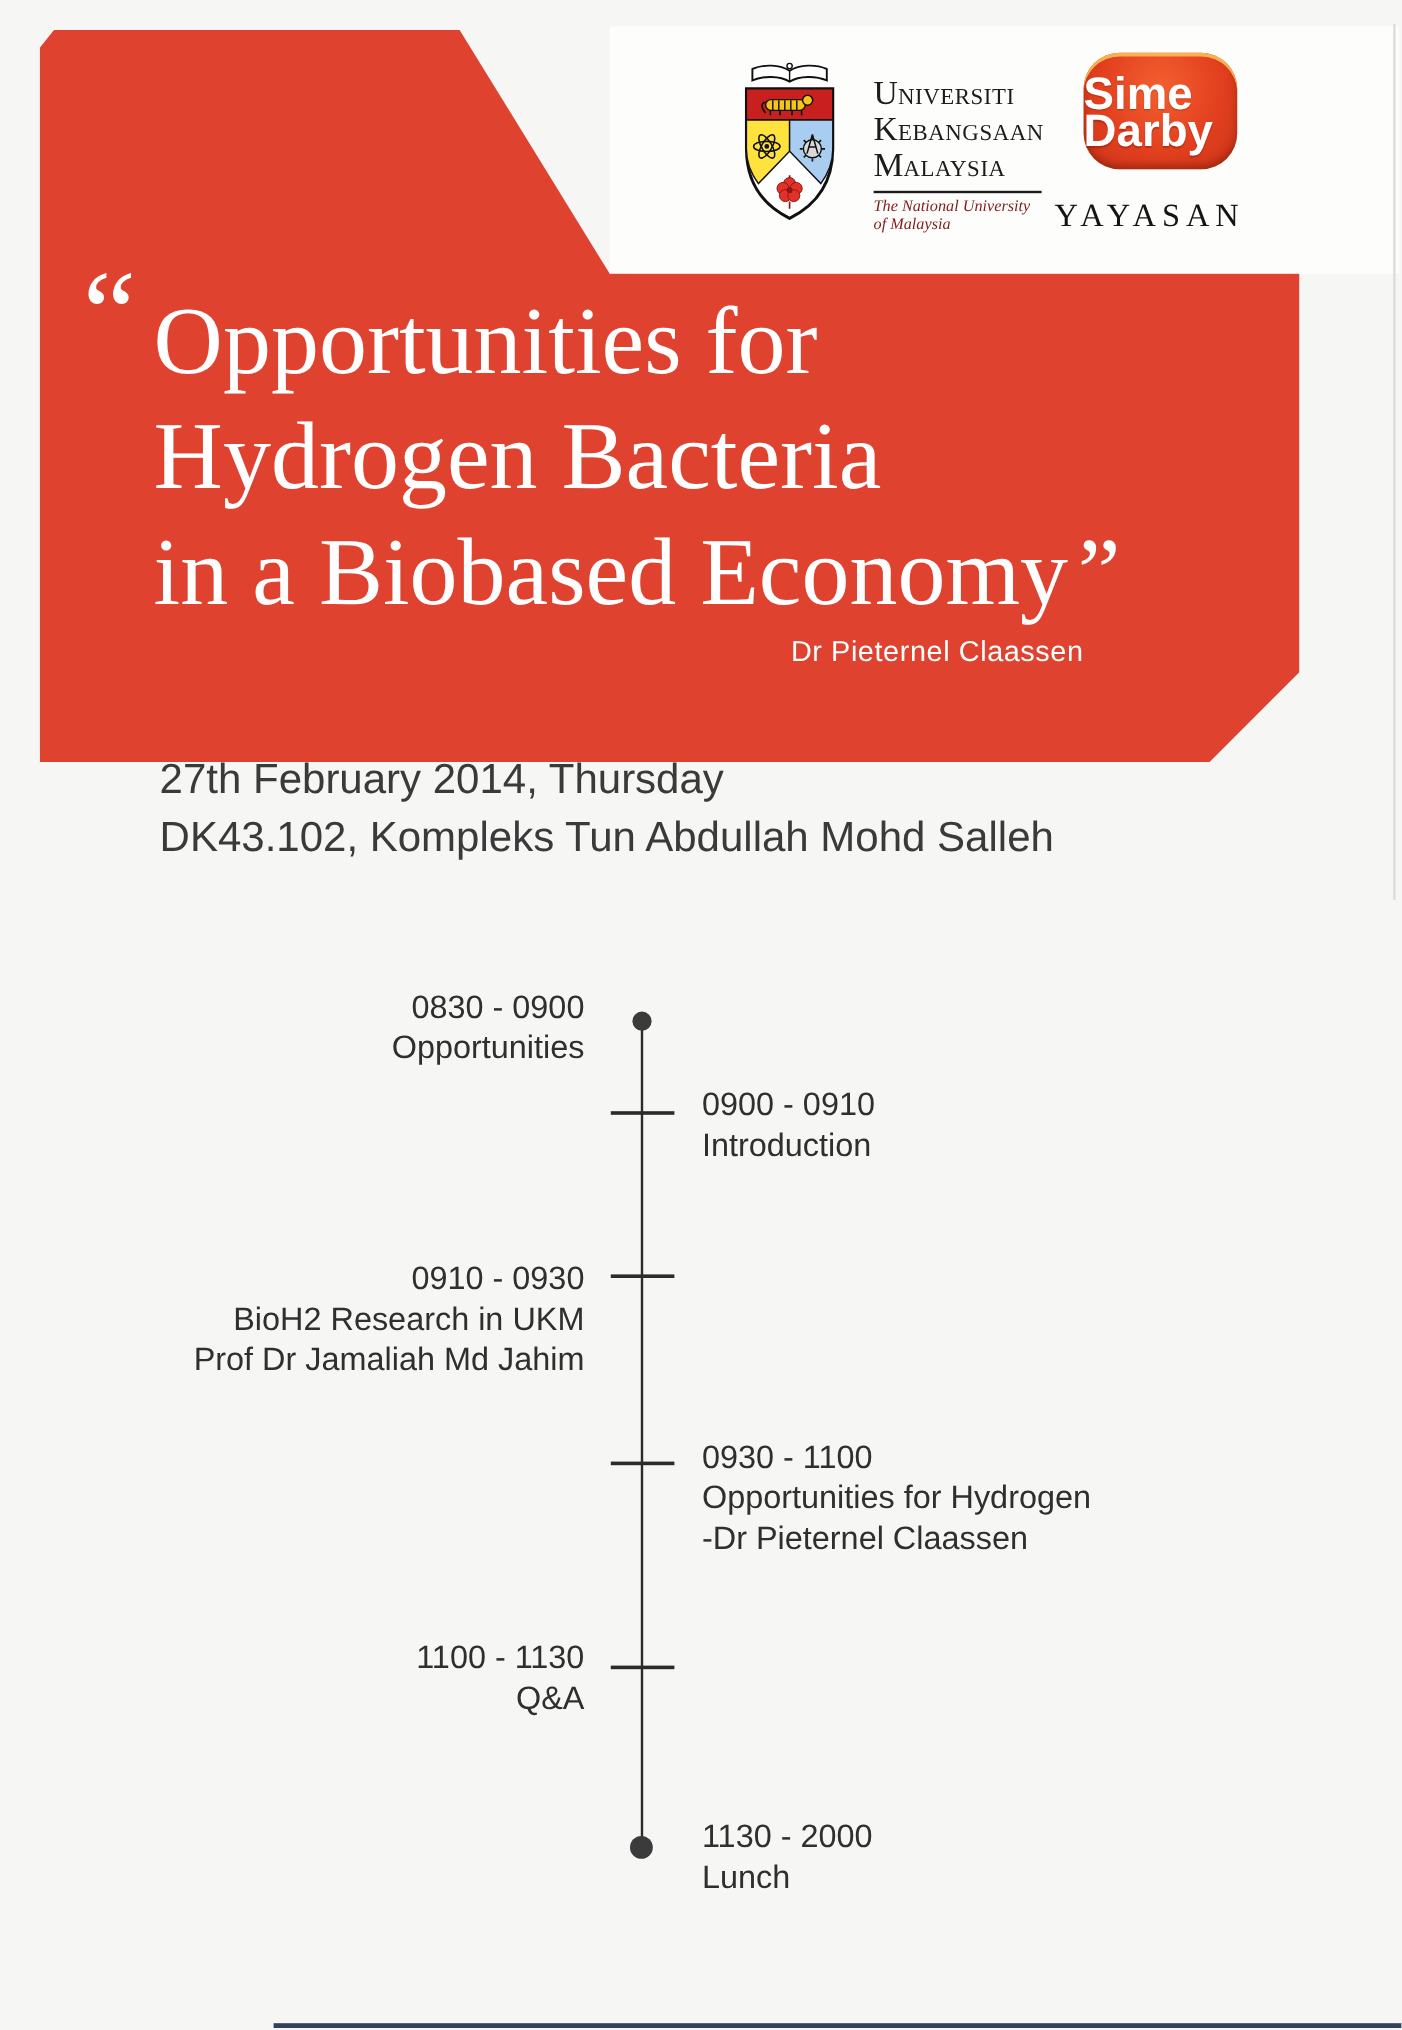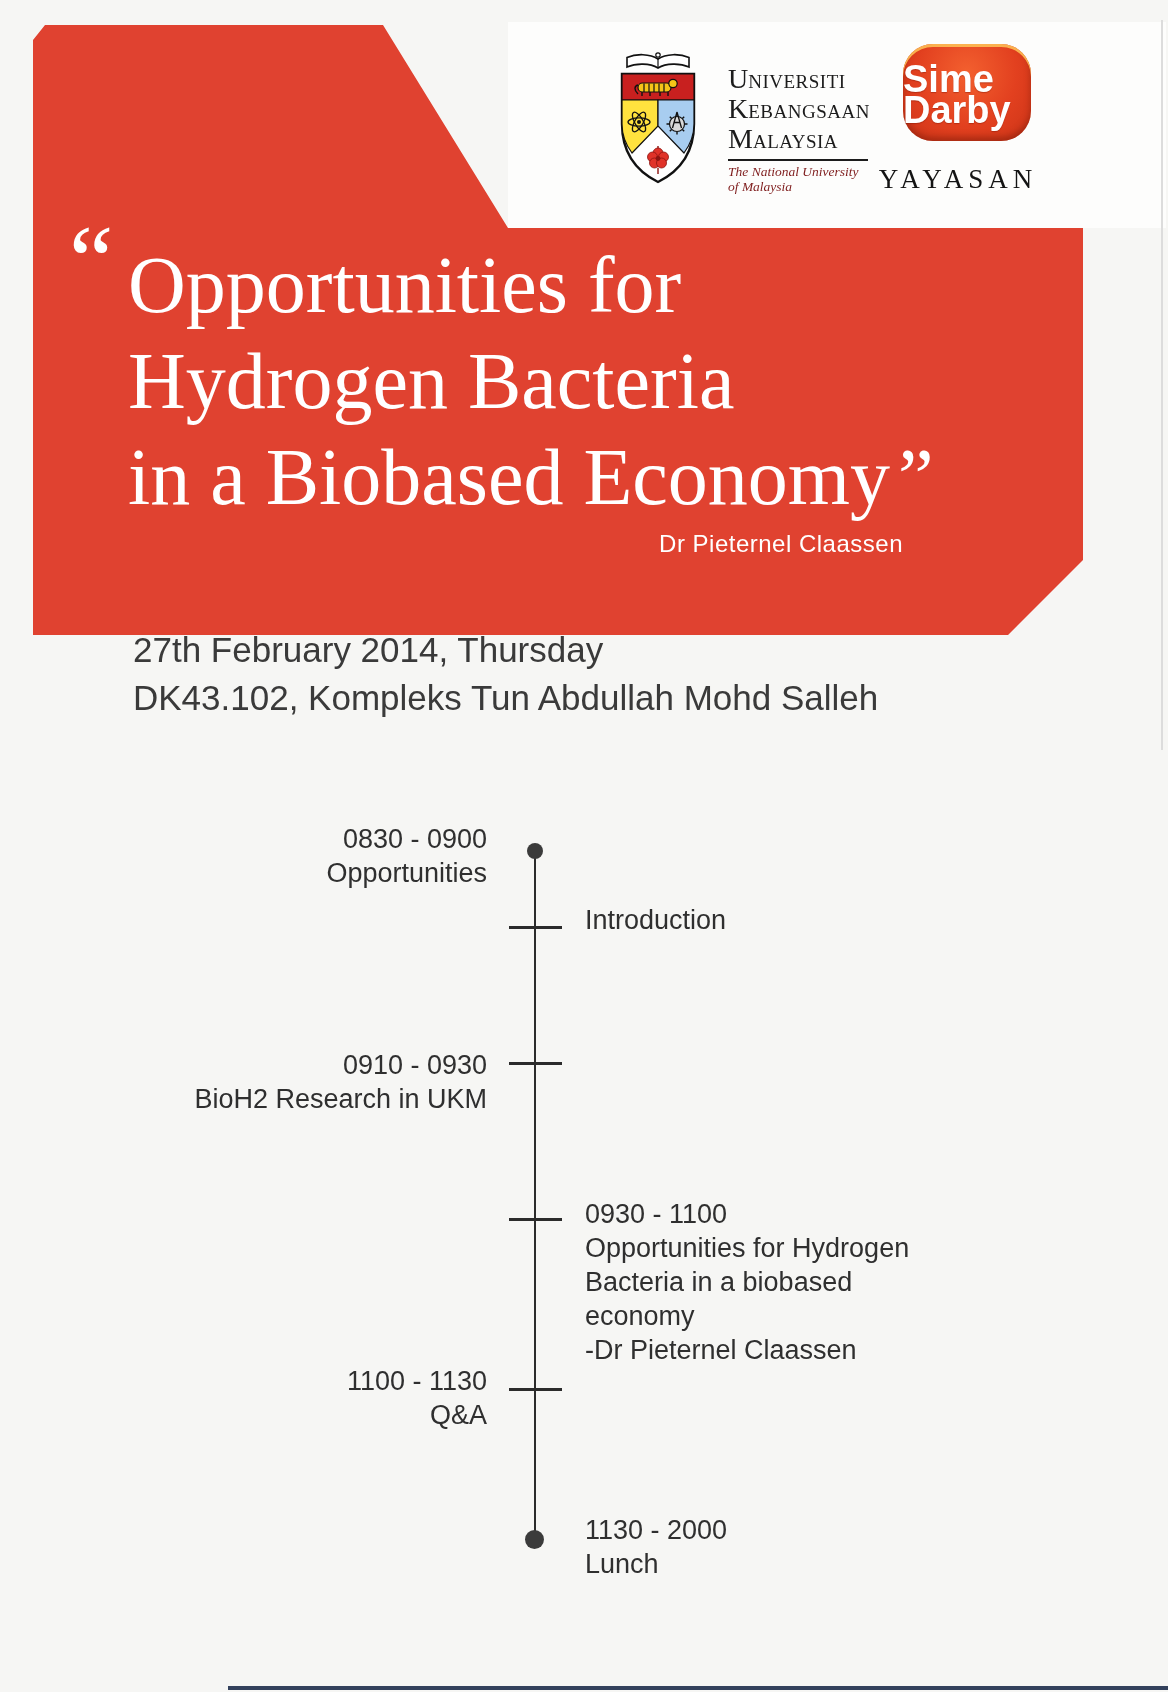--- a/index.html
+++ b/index.html
@@ -170,32 +170,33 @@
 <div class="tl-tick tick-1"></div>
 <div class="tl-tick tick-2"></div>
 <div class="tl-tick tick-3"></div>
 
 <div class="tl-label left item-0">
   <div>0830 - 0900</div>
   <div>Opportunities</div>
 </div>
 
 <div class="tl-label right item-1">
+  <div>0900 - 0910</div>
   <div>Introduction</div>
 </div>
 
 <div class="tl-label left item-2">
   <div>0910 - 0930</div>
   <div>BioH2 Research in UKM</div>
+  <div>Prof Dr Jamaliah Md Jahim</div>
 </div>
 
 <div class="tl-label right item-3">
   <div>0930 - 1100</div>
   <div>Opportunities for Hydrogen</div>
-  <div>Bacteria in a biobased economy</div>
   <div>-Dr Pieternel Claassen</div>
 </div>
 
 <div class="tl-label left item-4">
   <div>1100 - 1130</div>
   <div>Q&amp;A</div>
 </div>
 
 <div class="tl-label right item-5">
   <div>1130 - 2000</div>

